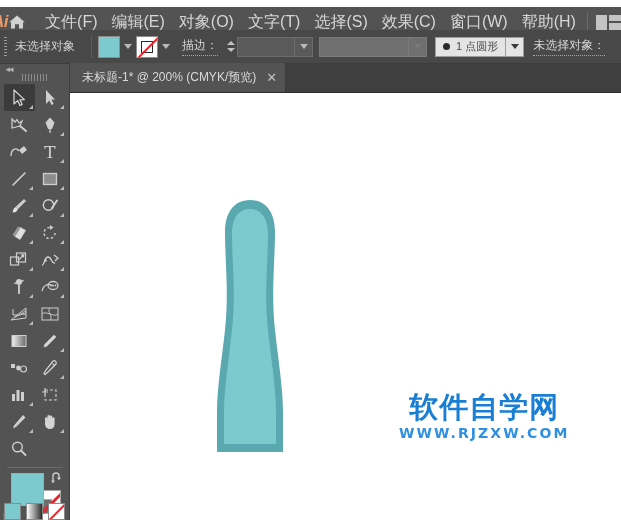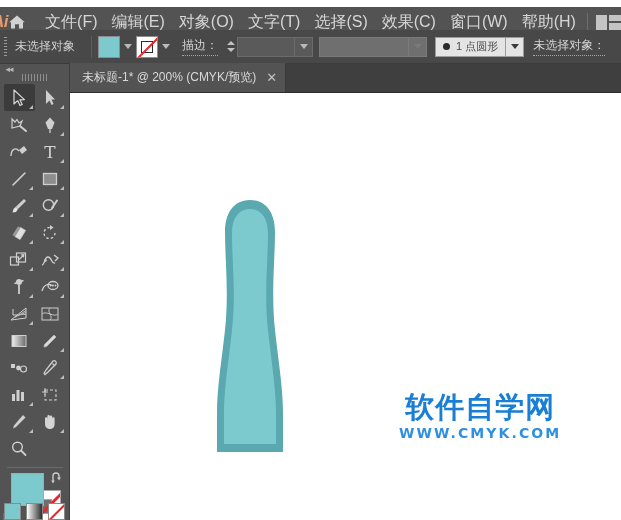--- a/index.html
+++ b/index.html
@@ -577,17 +577,17 @@
                  C24 160, 19 191, 19 214
                  L19 246 L71 246 L71 214
                  C71 191, 66 160, 63 132
                  C59 96, 63 63, 63 36
                  C63 21, 57 11, 45 11 Z" fill="#7ccace"></path>
       </svg>
     </div>
 
     <div class="watermark">
       <div class="wm-main">软件自学网</div>
-      <div class="wm-sub">WWW.CMYK.COM</div>
+      <div class="wm-sub">WWW.RJZXW.COM</div>
     </div>
 
   </div>
 </div>
 
 </body></html>

